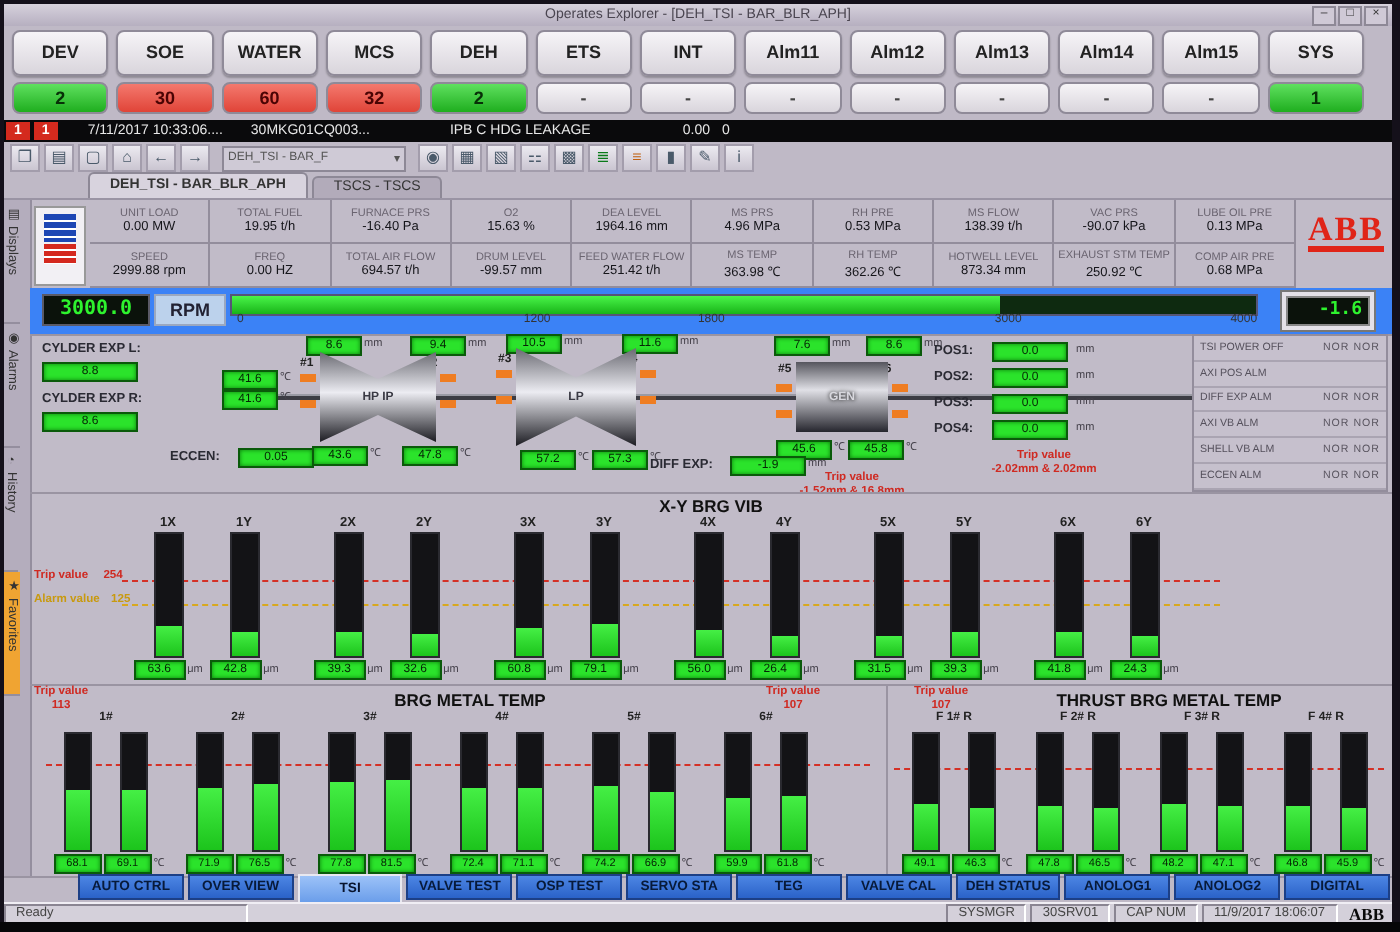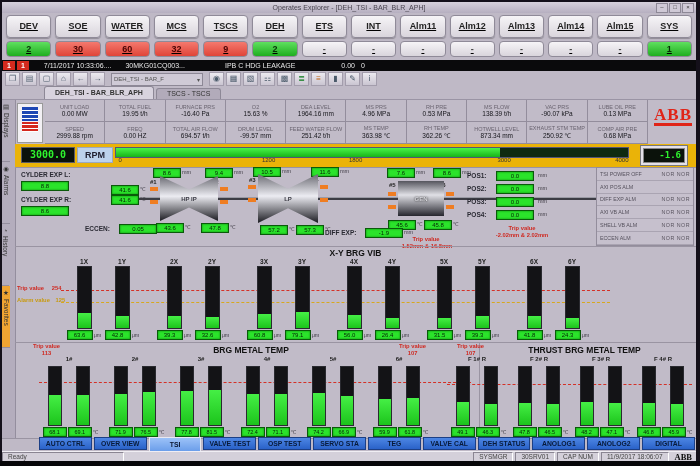--- a/index.html
+++ b/index.html
@@ -6,21 +6,21 @@
   .stage{position:relative;width:700px;height:466px;background:#14101a;overflow:hidden;
     font-family:"Liberation Sans",sans-serif;-webkit-font-smoothing:antialiased;}
   .screen{position:absolute;left:2px;top:2px;width:694px;height:459px;background:#bfb9c6;overflow:hidden;}
   
   .titlebar{position:absolute;left:0;top:0;right:0;height:11px;background:linear-gradient(#d6d1dc,#b6afc0);
     font-size:7px;color:#4a4550;display:flex;align-items:center;justify-content:center;}
   .winbtns{position:absolute;right:2px;top:1px;display:flex;gap:1px;}
   .winbtns span{width:10px;height:8px;background:#cfc9d6;border:1px solid #8d München88;border:1px solid #8d8896;
     font-size:6px;line-height:7px;text-align:center;color:#333;}
   
-  .btngrid{position:absolute;left:2px;top:13px;right:2px;height:43px;display:flex;text-decoration:underline;}
+  .btngrid{position:absolute;left:2px;top:13px;right:12px;height:43px;display:flex;}
   .syscol{flex:1;margin:0 2px;display:flex;flex-direction:column;gap:3px;}
   .sysbtn{height:21px;line-height:21px;text-align:center;font-size:9px;font-weight:bold;color:#222;
     background:linear-gradient(#f6f4f7,#d9d5dc);border:1px solid #8f8a98;border-radius:4px;box-shadow:0 1px 1px rgba(0,0,0,.25);}
   .syscount{height:14px;line-height:14px;text-align:center;font-size:9px;font-weight:bold;border-radius:4px;
     border:1px solid #8f8a98;background:linear-gradient(#f6f4f7,#d9d5dc);color:#444;}
   .syscount.green{background:linear-gradient(#5fe05f,#1fae1f);color:#083008;}
   .syscount.red{background:linear-gradient(#f4796e,#e04438);color:#4a0404;}
   
   .alarmbar{position:absolute;left:0;top:58px;right:0;height:11px;background:#0a0a0c;color:#e8e8e8;
     font-size:7px;display:flex;align-items:center;}
@@ -51,21 +51,21 @@
   .plogo .b1{margin:3px 4px 1px;height:14px;background:repeating-linear-gradient(#1d46b4 0 3px,#fff 3px 4px);}
   .plogo .b2{margin:0 4px;height:10px;background:repeating-linear-gradient(#d4281e 0 2.5px,#fff 2.5px 3.5px);}
   .trows{position:absolute;left:30px;top:0;right:48px;height:100%;display:flex;flex-direction:column;}
   .trow{flex:1;display:flex;border-bottom:1px solid #938d9c;}
   .tcell{flex:1;border-right:1px solid #938d9c;display:flex;flex-direction:column;justify-content:center;overflow:hidden;}
   .tlabel{font-size:5.5px;color:#6a6470;text-align:center;white-space:nowrap;}
   .tval{font-size:6.5px;color:#15151a;text-align:center;white-space:nowrap;}
   .abbtop{position:absolute;right:4px;top:6px;font-size:17px;font-weight:900;color:#e02418;letter-spacing:1px;
     font-family:"Liberation Serif",serif;border-bottom:3px solid #e02418;line-height:17px;}
   
-  .rpmrow{position:absolute;left:0;top:44px;right:0;height:23px;background:#eab308;border-bottom:1px solid #9a94a2;}
+  .rpmrow{position:absolute;left:0;top:44px;right:0;height:23px;background:#3b82f6;border-bottom:1px solid #9a94a2;}
   .rpmval{position:absolute;left:6px;top:3px;width:52px;height:14px;background:#0b120b;border:1px solid #5a5a66;
     color:#2ef32e;font-size:10px;font-weight:bold;text-align:center;line-height:14px;font-family:"DejaVu Sans Mono",monospace;}
   .rpmlab{position:absolute;left:62px;top:3px;width:34px;height:14px;background:#bcd2ec;font-size:9px;font-weight:bold;
     color:#223;text-align:center;line-height:14px;border:1px solid #9aa8c0;}
   .gauge{position:absolute;left:100px;top:3px;width:512px;height:9px;background:#0e2a10;border:1px solid #557;}
   .gfill{height:100%;background:linear-gradient(#49f449,#18b418);}
   .gticks{position:absolute;left:100px;top:13px;width:512px;height:8px;font-size:6px;color:#333;}
   .gticks span{position:absolute;transform:translateX(-50%);}
   .t0{left:1%}.t1{left:30%}.t2{left:47%}.t3{left:76%}.t4{left:99%}
   .auxbox{position:absolute;right:8px;top:1px;width:46px;height:19px;background:#e4e1e8;border:1px solid #777;}
@@ -118,21 +118,21 @@
   .bcol{width:13px;flex:1;background:#131316;position:relative;border:1px solid #2a2a30;}
   .bfill{position:absolute;left:0;right:0;bottom:0;background:linear-gradient(#45ef45,#1cc41c);}
   .vrow{height:11px;display:flex;align-items:flex-end;white-space:nowrap;}
   .vrow .led{min-width:22px;}
   .hline{position:absolute;height:0;border-top:1px dashed #d43026;}
   .hline.alarm{border-top:1px dashed #d8a81e;}
   .vl-trip{left:46px;right:86px;top:43px;} .vl-alarm{left:46px;right:86px;top:55px;}
   .vib-trip{left:2px;top:38px;} .vib-alarm{left:2px;top:50px;color:#c89a10;}
   
   .temps{position:absolute;left:0;top:242px;right:0;height:96px;border-top:1px solid #9a94a2;}
-  .btsec{position:absolute;left:16px;top:0;width:428px;height:96px;border-right:1px solid #9a94a2;padding-left:20px;}
+  .btsec{position:absolute;left:0;top:0;width:428px;height:96px;border-right:1px solid #9a94a2;}
   .ttsec{position:absolute;left:428px;top:0;right:0;height:96px;}
   .btsec .sec-title{left:110px;width:220px;top:2px;text-align:center;}
   .ttsec .sec-title{left:30px;right:0;top:2px;text-align:center;}
   .pair-labels{position:absolute;top:13px;display:flex;}
   .btsec .pair-labels{left:12px;} .ttsec .pair-labels{left:8px;}
   .plab{font-size:6px;font-weight:bold;color:#222;text-align:center;}
   .btsec .plab{width:52px;margin-right:14px;} .ttsec .plab{width:52px;margin-right:10px;}
   .tbars{position:absolute;top:23px;bottom:2px;display:flex;}
   .btsec .tbars{left:12px;right:12px;} .ttsec .tbars{left:8px;right:4px;}
   .tbar{width:24px;display:flex;flex-direction:column;align-items:center;}
@@ -189,24 +189,20 @@
         <div class="sysbtn">WATER</div>
         <div class="syscount red">60</div>
       </div>
 
       <div class="syscol">
         <div class="sysbtn">MCS</div>
         <div class="syscount red">32</div>
       </div>
 
 
-      <div class="syscol">
-        <div class="sysbtn">TSCS</div>
-        <div class="syscount red">9</div>
-      </div>
 
 
       <div class="syscol">
         <div class="sysbtn">DEH</div>
         <div class="syscount green">2</div>
       </div>
 
       <div class="syscol">
         <div class="sysbtn">ETS</div>
         <div class="syscount gray">-</div>

